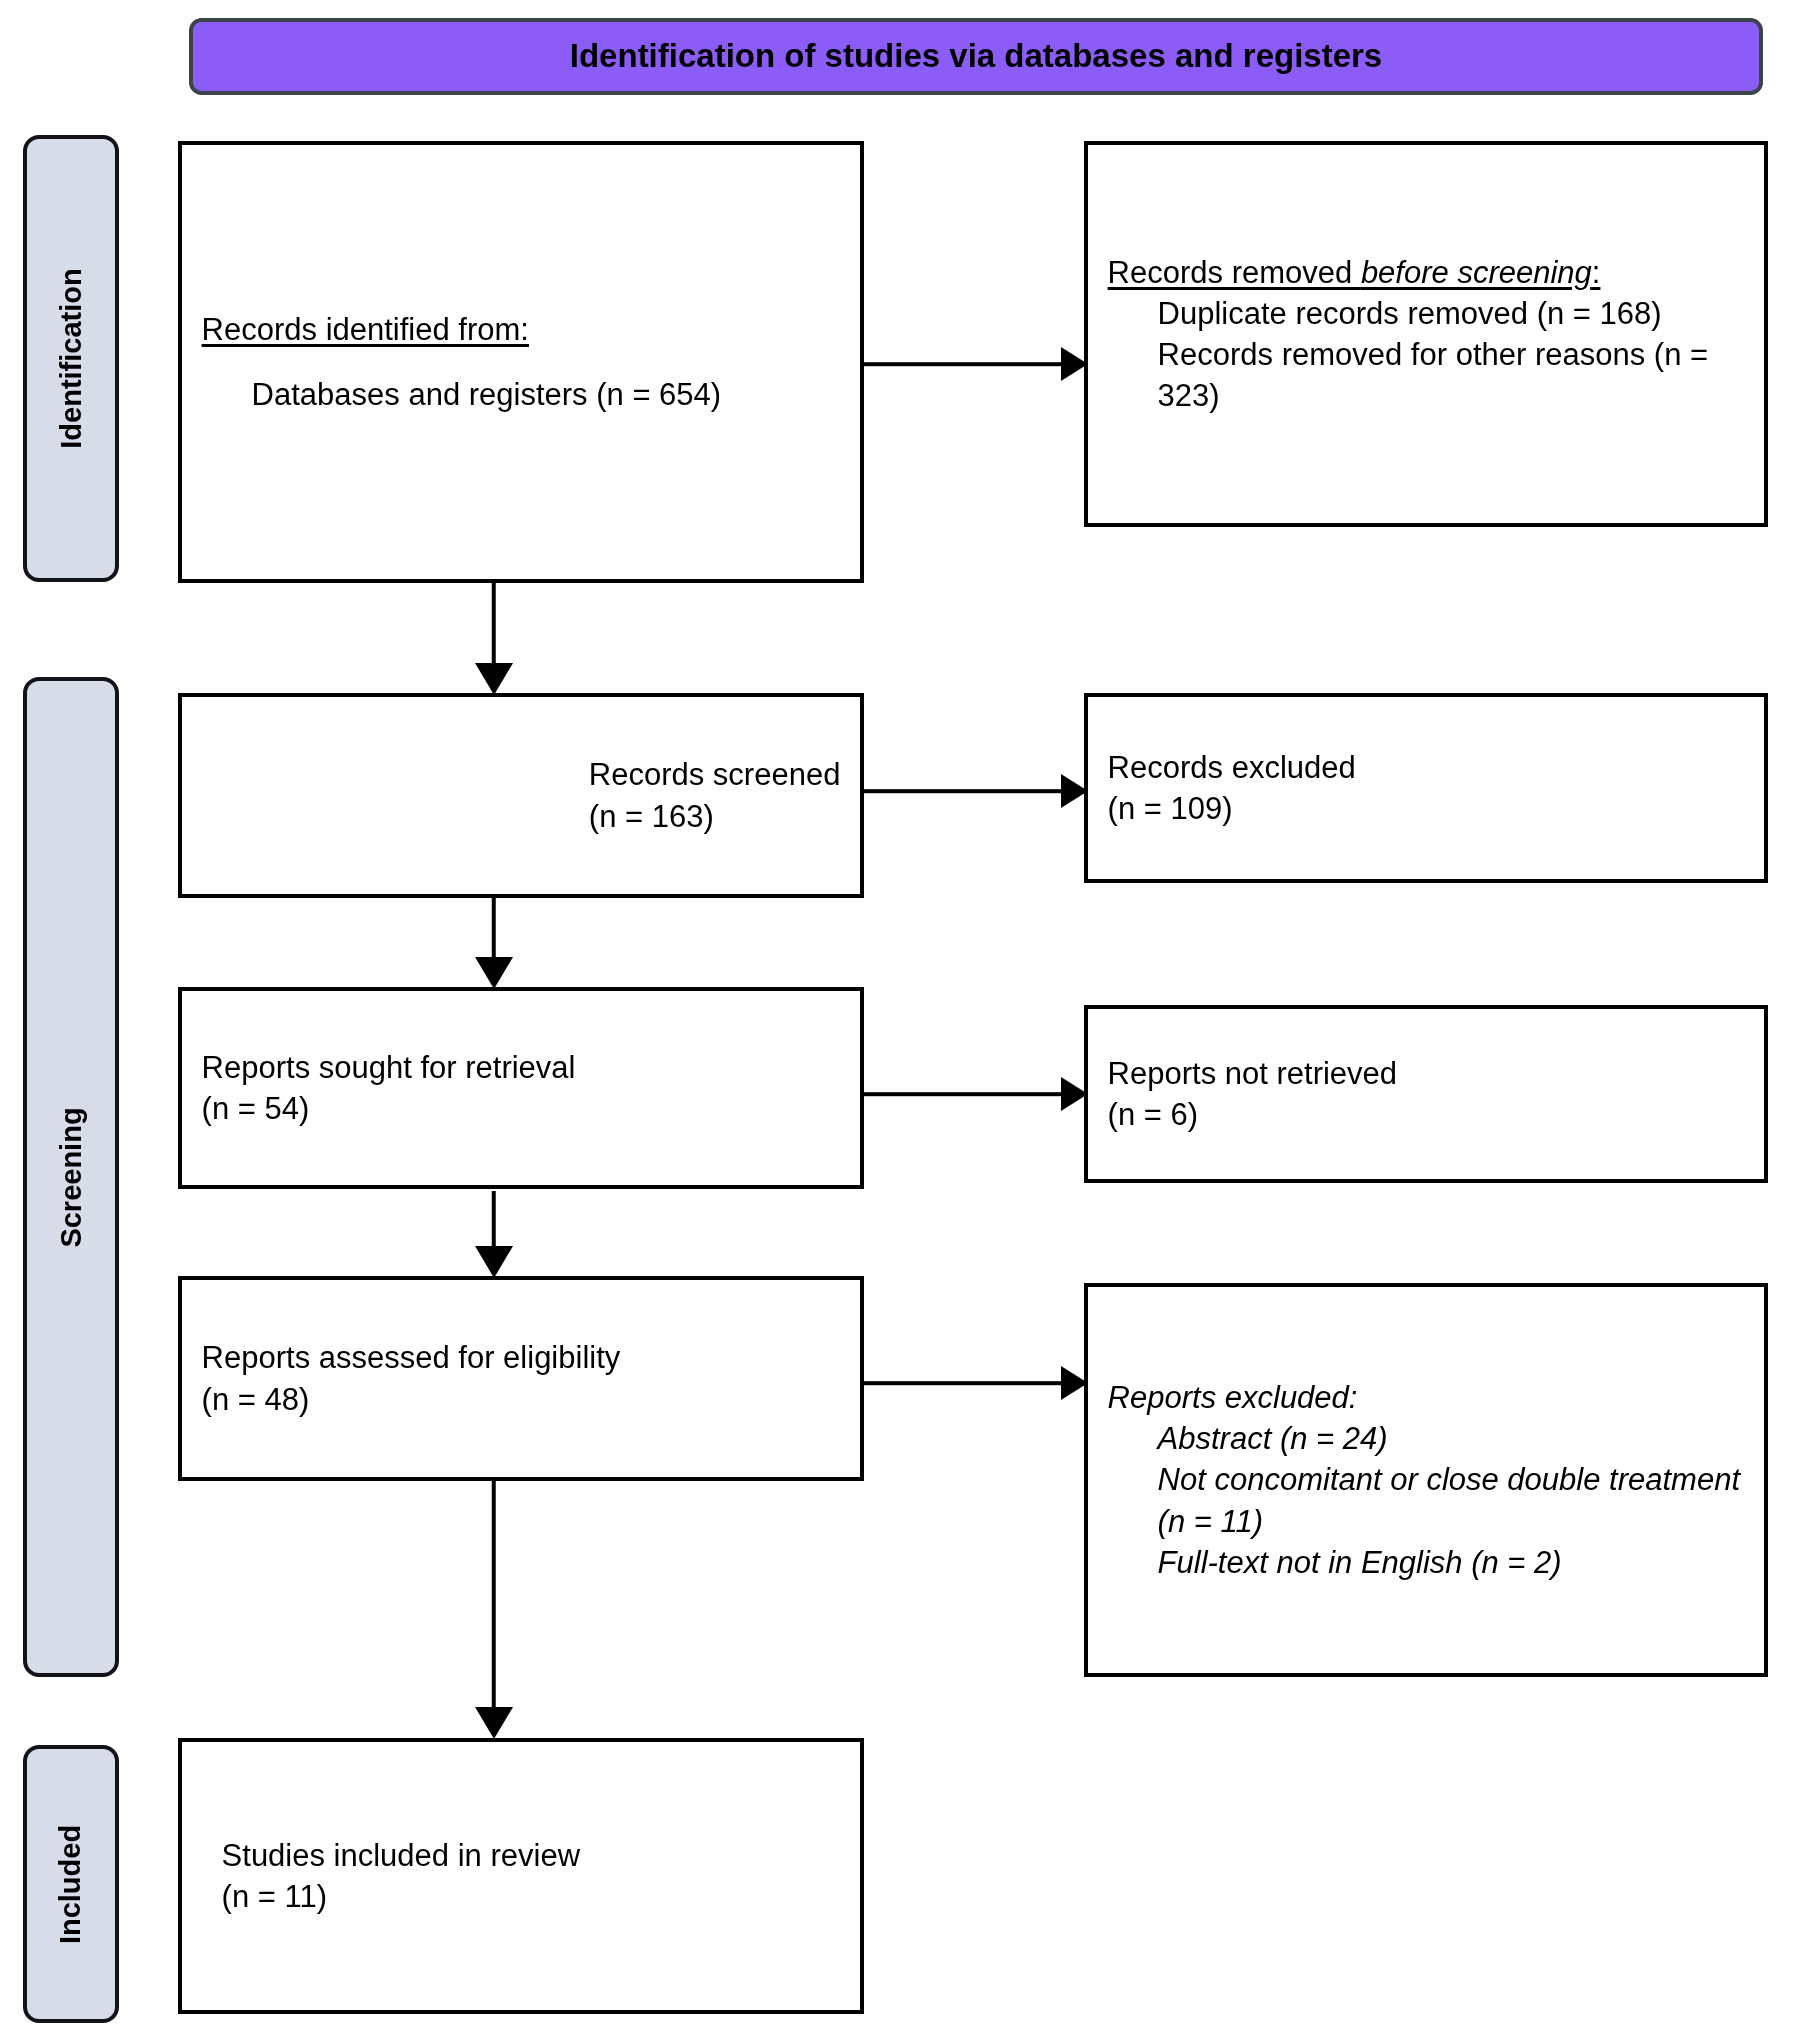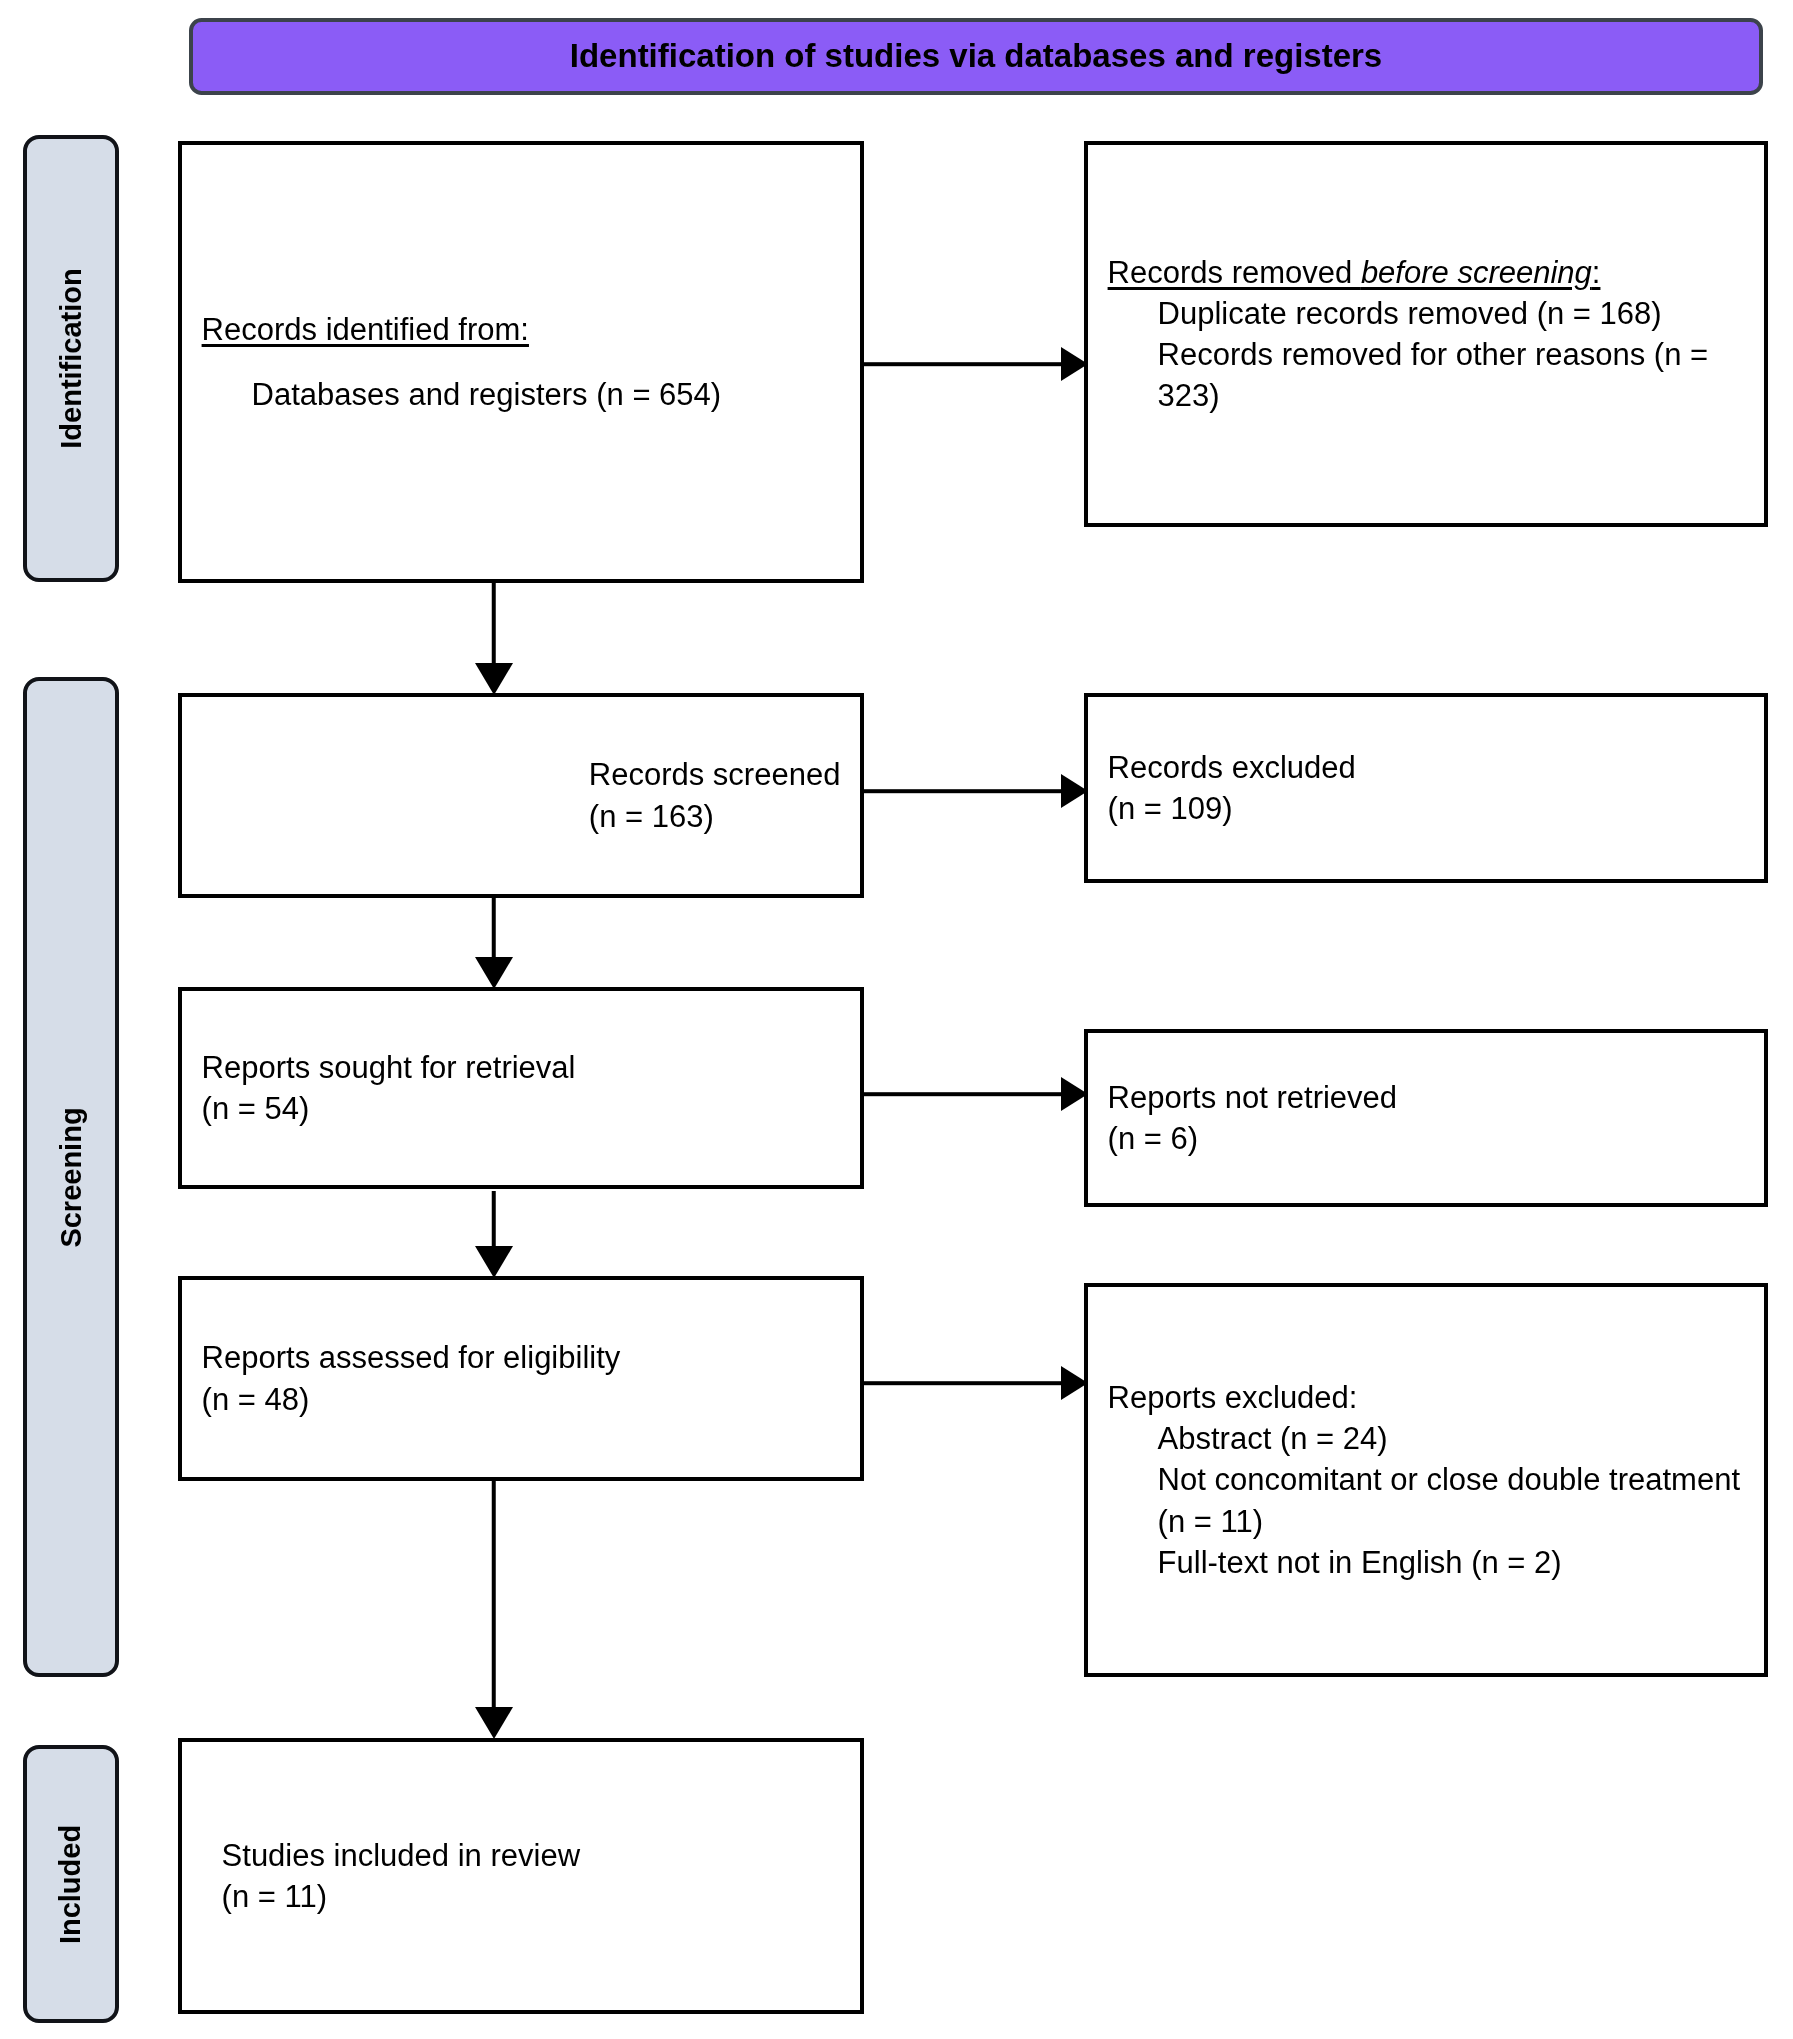--- a/index.html
+++ b/index.html
@@ -98,23 +98,23 @@
   .flow-box .box-text .spacer {
     display: block;
     height: 23px;
   }
 
   #box-identified        { left: 178px;  top: 141px;  width: 686px;  height: 442px; }
   #box-removed-before    { left: 1084px; top: 141px;  width: 684px;  height: 386px; }
   #box-screened          { left: 178px;  top: 693px;  width: 686px;  height: 205px; align-items: flex-end; }
   #box-records-excluded  { left: 1084px; top: 693px;  width: 684px;  height: 190px; }
   #box-sought            { left: 178px;  top: 987px; width: 686px;  height: 202px; }
-  #box-not-retrieved     { left: 1084px; top: 1005px; width: 684px;  height: 178px; margin-top: 24px; }
+  #box-not-retrieved     { left: 1084px; top: 1005px; width: 684px;  height: 178px; }
   #box-assessed          { left: 178px;  top: 1276px; width: 686px;  height: 205px; }
-  #box-reports-excluded  { left: 1084px; top: 1283px; width: 684px;  height: 394px; }
+  #box-reports-excluded  { left: 1084px; top: 1283px; width: 684px;  height: 394px; font-style: italic; }
   #box-included          { left: 178px;  top: 1738px; width: 686px;  height: 276px; padding-left: 20px; }
 
   
   .arrow-h, .arrow-v {
     position: absolute;
   }
   .arrow-h .shaft {
     position: absolute;
     left: 0;
     top: 50%;

